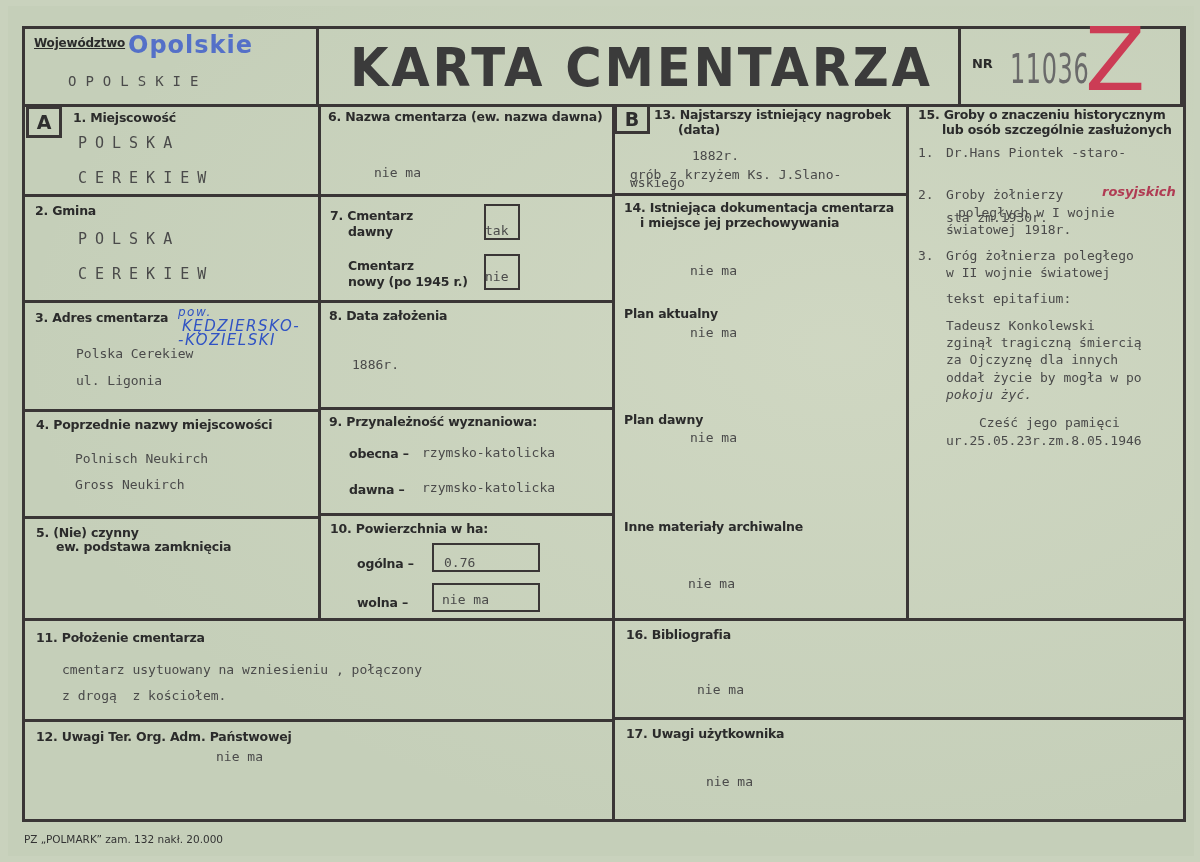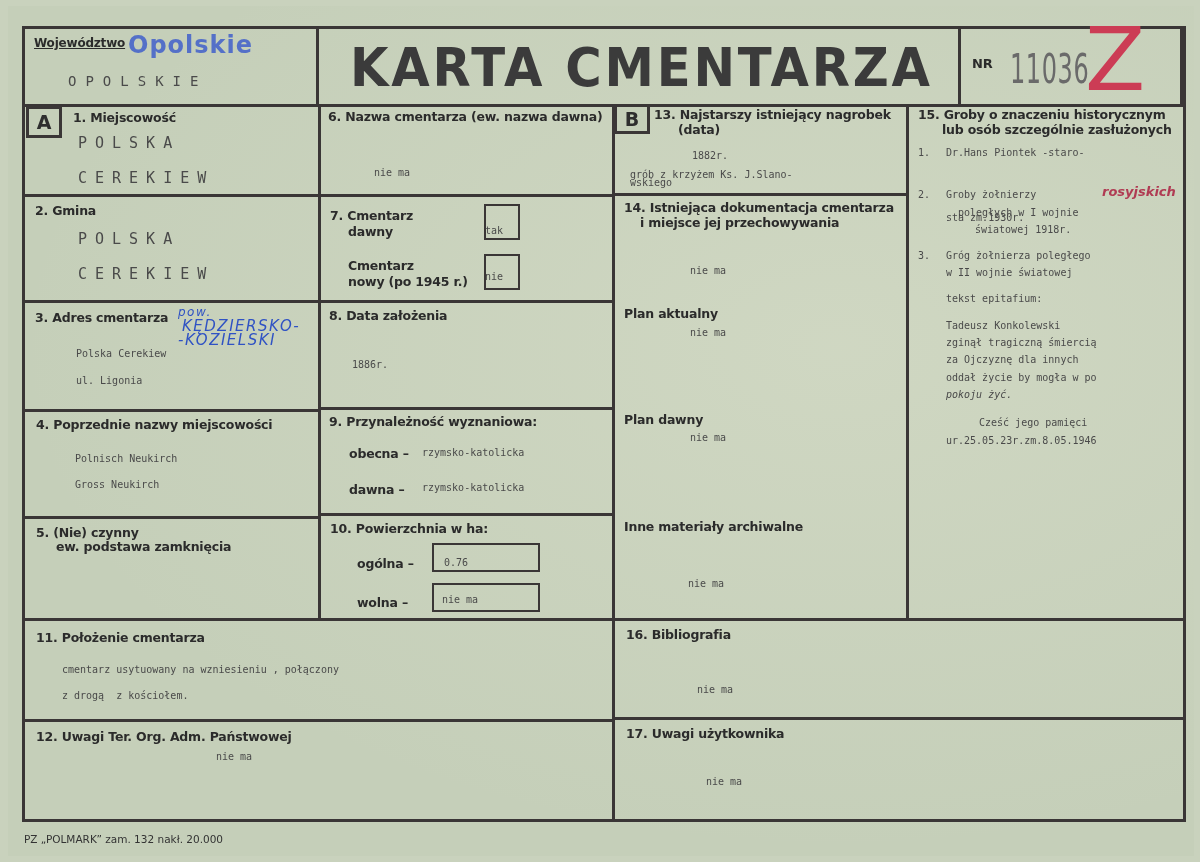--- a/index.html
+++ b/index.html
@@ -11,21 +11,21 @@
   }
   .paper {
     position:absolute; left:8px; top:6px; width:1186px; height:850px;
     background:#c5cfb9;
     background-image: radial-gradient(ellipse at 70% 40%, rgba(220,225,205,0.45), rgba(190,200,180,0) 70%);
   }
   .box { position:absolute; border:3px solid #3a3636; box-sizing:border-box; }
   .hl { position:absolute; height:3px; background:#3a3636; }
   .vl { position:absolute; width:3px; background:#3a3636; }
   .lbl { position:absolute; font-size:12.5px; font-weight:bold; color:#2b2b2b; line-height:15px; letter-spacing:-0.2px; }
-  .tw  { position:absolute; font-family:"DejaVu Sans Mono", monospace; font-size:10px; color:#4a4a4a; line-height:17px; white-space:pre; }
+  .tw  { position:absolute; font-family:"DejaVu Sans Mono", monospace; font-size:13px; color:#4a4a4a; line-height:17px; white-space:pre; }
   .tw.spaced { letter-spacing:8px; font-size:15px; }
   .title { position:absolute; left:350px; top:36px; font-size:54px; font-weight:bold; letter-spacing:3px; color:#3b3b3b; font-family:"DejaVu Sans", sans-serif; transform:scaleX(0.92); transform-origin:left; }
   .stamp { position:absolute; color:#5470c8; font-weight:bold; }
   .hand-blue { position:absolute; color:#2f52c4; font-style:italic; font-size:15px; letter-spacing:1.5px; line-height:16px; }
   .letterbox { position:absolute; border:3px solid #3a3636; background:#c5cfb9; font-weight:bold; font-size:19px; text-align:center; box-sizing:border-box; }
   .smallbox { position:absolute; border:2px solid #3a3636; box-sizing:border-box; }
   .nr-num { position:absolute; left:1010px; top:46px; font-size:40px; color:#6a6a6a; font-family:"DejaVu Sans", sans-serif; transform:scaleX(0.6); transform-origin:left; letter-spacing:1px; }
   .bigZ { position:absolute; left:1085px; top:16px; font-size:88px; color:#cc3c55; font-family:"DejaVu Sans", sans-serif; line-height:88px; }
   .red-hand { position:absolute; color:#b03b53; font-size:13px; font-weight:bold; font-style:italic; }
   .footer { position:absolute; left:24px; top:833px; font-size:10.5px; color:#333; }
@@ -146,21 +146,21 @@
 <div class="lbl" style="left:942px;top:122px;">lub osób szczególnie zasłużonych</div>
 
 <div class="tw" style="left:918px;top:144px;">1.</div>
 <div class="tw" style="left:946px;top:144px;">Dr.Hans Piontek -staro-</div>
 <div class="tw" style="left:946px;top:162px;margin-top:47px;">sta zm.1930r.</div>
 
 <div class="tw" style="left:918px;top:186px;">2.</div>
 <div class="tw" style="left:946px;top:186px;">Groby żołnierzy</div>
 <div class="red-hand" style="left:1102px;top:184px;">rosyjskich</div>
 <div class="tw" style="left:958px;top:204px;">poległych w I wojnie</div>
-<div class="tw" style="left:946px;top:221px;margin-left:29px;">światowej 1918r.</div>
+<div class="tw" style="left:946px;top:221px;">światowej 1918r.</div>
 
 <div class="tw" style="left:918px;top:247px;">3.</div>
 <div class="tw" style="left:946px;top:247px;">Gróg żołnierza poległego</div>
 <div class="tw" style="left:946px;top:264px;">w II wojnie światowej</div>
 
 <div class="tw" style="left:946px;top:290px;">tekst epitafium:</div>
 <div class="tw" style="left:946px;top:317px;">Tadeusz Konkolewski</div>
 <div class="tw" style="left:946px;top:334px;">zginął tragiczną śmiercią</div>
 <div class="tw" style="left:946px;top:351px;">za Ojczyznę dla innych</div>
 <div class="tw" style="left:946px;top:369px;">oddał życie by mogła w po</div>

